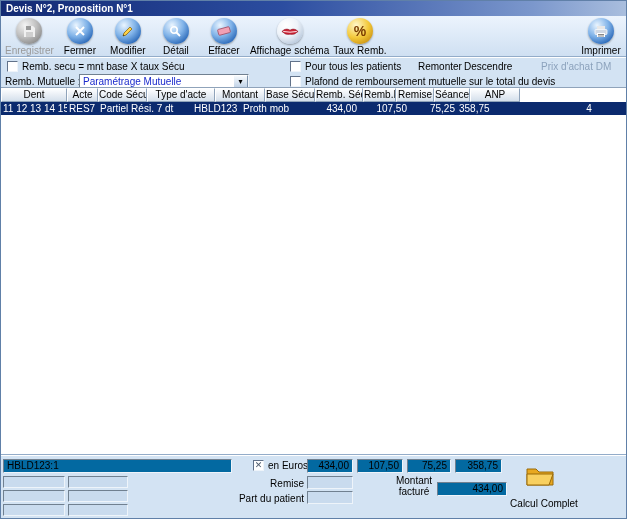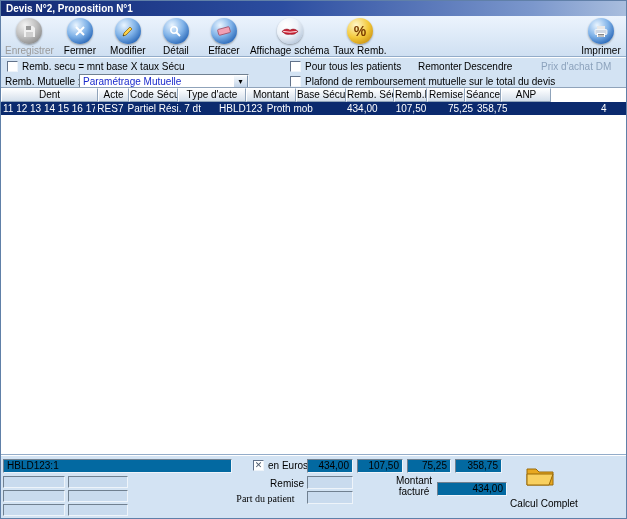--- a/index.html
+++ b/index.html
@@ -39,21 +39,21 @@
   
   .table-area{position:absolute;top:86px;left:0;width:627px;height:369px;background:#fff;border-top:1px solid #8fa3ba;}
   .hdr,.row{display:flex;width:627px;}
   .hcell{height:14px;line-height:12px;font-size:10px;text-align:center;
     background:linear-gradient(#fdfeff,#d4dfeb);border:1px solid #8fa3ba;
     border-top-color:#fff;border-left-color:#fff;overflow:hidden;white-space:nowrap;cursor:pointer;}
   .row{background:#0b2a6e;height:13px;}
   .dcell{font-size:10px;line-height:13px;color:#fff;overflow:hidden;white-space:nowrap;padding:0 2px;}
   .num{text-align:right;}
   .ctr{text-align:center;}
-  .c0{width:97px}.c1{width:31px}.c2{width:94px}.c3{width:49px}.c4{width:68px}.c5{width:50px}
+  .c0{width:66px}.c1{width:31px}.c2{width:94px}.c3{width:49px}.c4{width:68px}.c5{width:50px}
   .c6{width:50px}.c7{width:48px}.c8{width:33px}.c9{width:38px}.c10{width:36px}.c11{width:50px}
   
   .footer{position:absolute;left:0;bottom:0;width:627px;height:64px;background:#d3e3f3;
     border-top:1px solid #93acc9;box-shadow:inset 0 1px 0 #fff;font-size:10px;}
   .fbox{position:absolute;height:14px;font-size:10px;line-height:12px;padding:0 3px;
     border:1px solid #708090;border-right-color:#eef4fa;border-bottom-color:#eef4fa;}
   .fbox.white{background:#0369a1;}
   .fbox.blue{background:#c9dbee;}
   .flabel{position:absolute;white-space:nowrap;}
   .calc{position:absolute;cursor:pointer;text-align:center;}
@@ -208,21 +208,21 @@
     <div class="fbox blue" style="left:2px;top:21px;width:62px;height:12px;"></div>
     <div class="fbox blue" style="left:67px;top:21px;width:60px;height:12px;"></div>
     <div class="fbox blue" style="left:2px;top:35px;width:62px;height:12px;"></div>
     <div class="fbox blue" style="left:67px;top:35px;width:60px;height:12px;"></div>
     <div class="fbox blue" style="left:2px;top:49px;width:62px;height:12px;"></div>
     <div class="fbox blue" style="left:67px;top:49px;width:60px;height:12px;"></div>
 
     <div class="flabel" style="left:246px;top:23px;width:57px;text-align:right;">Remise</div>
     <div class="fbox blue" style="left:306px;top:21px;width:46px;height:13px;"></div>
 
-    <div class="flabel" style="left:226px;top:38px;width:77px;text-align:center;font-family:Liberation Serif, serif;">Part du patient</div>
+    <div class="flabel" style="left:226px;top:38px;width:77px;text-align:right;">Part du patient</div>
     <div class="fbox blue" style="left:306px;top:36px;width:46px;height:13px;"></div>
 
     <div class="flabel" style="left:392px;top:20px;width:42px;text-align:center;white-space:normal;line-height:11px;">Montant facturé</div>
     <div class="fbox white num" style="left:436px;top:27px;width:70px;text-align:right;">434,00</div>
 
     <div class="calc" style="left:524px;top:8px;">
       <svg width="30" height="24" viewBox="0 0 30 24">
           <path d="M2 6 h9 l3 3 h14 v13 h-26z" fill="#e8a820" stroke="#9a6a08"></path>
           <path d="M2 11 h26 l-4 11 h-22z" fill="#f8d060" stroke="#9a6a08"></path>
         </svg>

